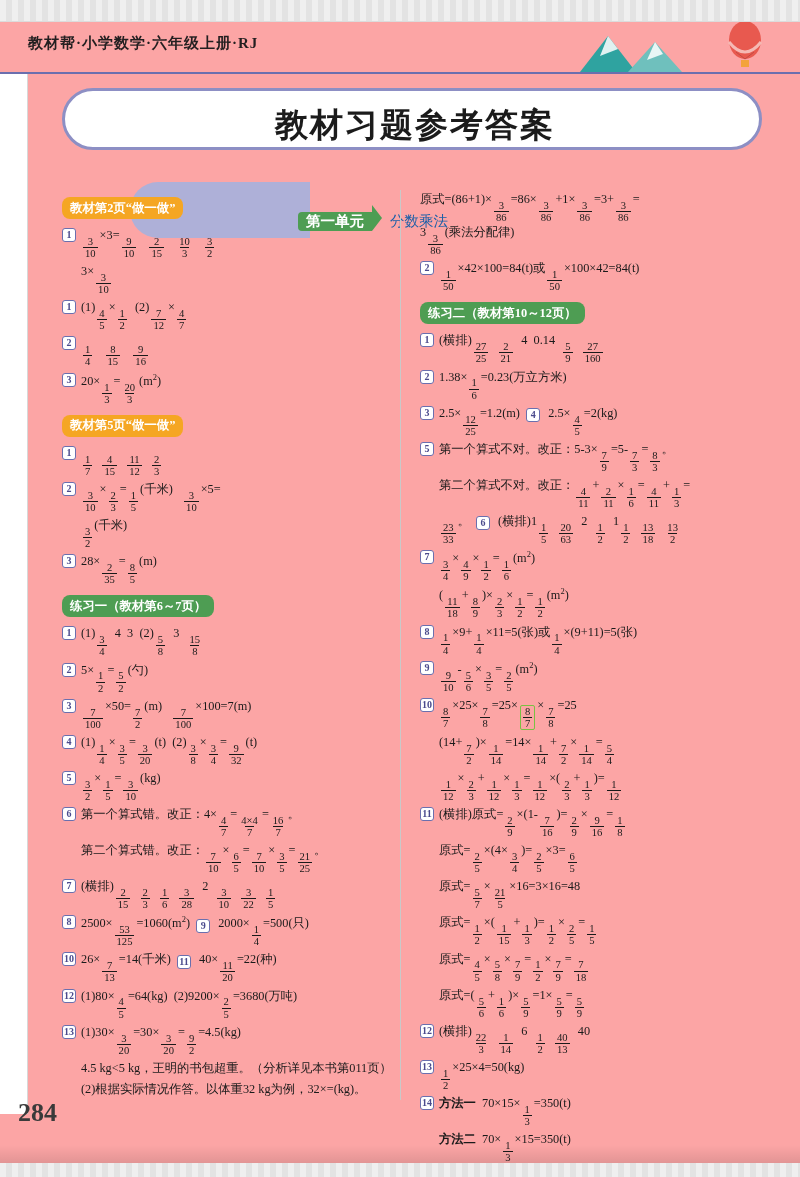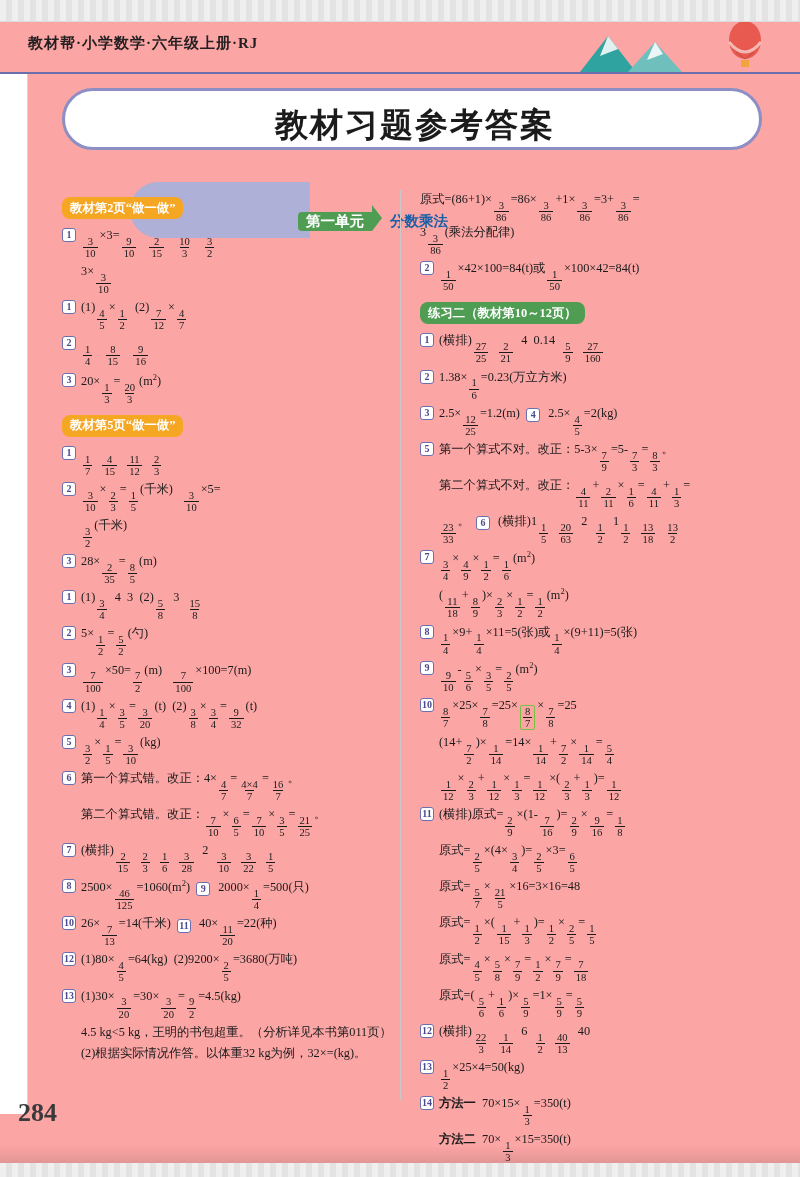--- a/index.html
+++ b/index.html
@@ -63,21 +63,21 @@
     background:#4e9d53; color:#fff; font-size:14.5px; font-weight:bold;
     padding:0 8px; display:flex; align-items:center;
     border-radius:4px 0 0 4px;
     font-family:"Liberation Serif", serif;
   }
   .unit-arrow {
     width:0;height:0;border-top:13px solid transparent;border-bottom:13px solid transparent;
     border-left:10px solid #4e9d53;
   }
   .unit-right {
-    color:#1b5fa8; font-size:14.5px; font-weight:bold; padding-left:8px;
+    color:#1b5fa8; font-size:14.5px; font-weight:normal; padding-left:8px;
     display:flex; align-items:center;
     font-family:"Liberation Serif", serif;
   }
   
   .col {
     position:absolute; top:190px; width:346px;
     font-size:12.3px; color:#1a1a1a; line-height:1.5;
   }
   .col-left { left:62px; }
   .col-right { left:420px; }
@@ -260,20 +260,21 @@
       <div class="item">
         <span class="num">3</span>
         <span class="body">28×<span class="fr">
             <span class="n">2</span>
             <span class="d">35</span>
           </span>=<span class="fr">
             <span class="n">8</span>
             <span class="d">5</span>
           </span>(m)</span>
       </div>
+      <div><span class="sec-head green">练习一（教材第6～7页）</span></div>
       <div class="item">
         <span class="num">1</span>
         <span class="body">(1)<span class="fr">
             <span class="n">3</span>
             <span class="d">4</span>
           </span>&nbsp;&nbsp;4&nbsp;&nbsp;3&nbsp;&nbsp;(2)<span class="fr">
             <span class="n">5</span>
             <span class="d">8</span>
           </span>&nbsp;&nbsp;3&nbsp;&nbsp;<span class="fr">
             <span class="n">15</span>
@@ -388,21 +389,21 @@
             <span class="n">3</span>
             <span class="d">22</span>
           </span>&nbsp;&nbsp;<span class="fr">
             <span class="n">1</span>
             <span class="d">5</span>
           </span></span>
       </div>
       <div class="item">
         <span class="num">8</span>
         <span class="body">2500×<span class="fr">
-            <span class="n">46</span>
+            <span class="n">53</span>
             <span class="d">125</span>
           </span>=1060(m<span class="sup">2</span>)&nbsp;&nbsp;<span class="num" style="display: inline-block; vertical-align: middle;">9</span>&nbsp;2000×<span class="fr">
             <span class="n">1</span>
             <span class="d">4</span>
           </span>=500(只)</span>
       </div>
       <div class="item">
         <span class="num">10</span>
         <span class="body">26×<span class="fr">
             <span class="n">7</span>

